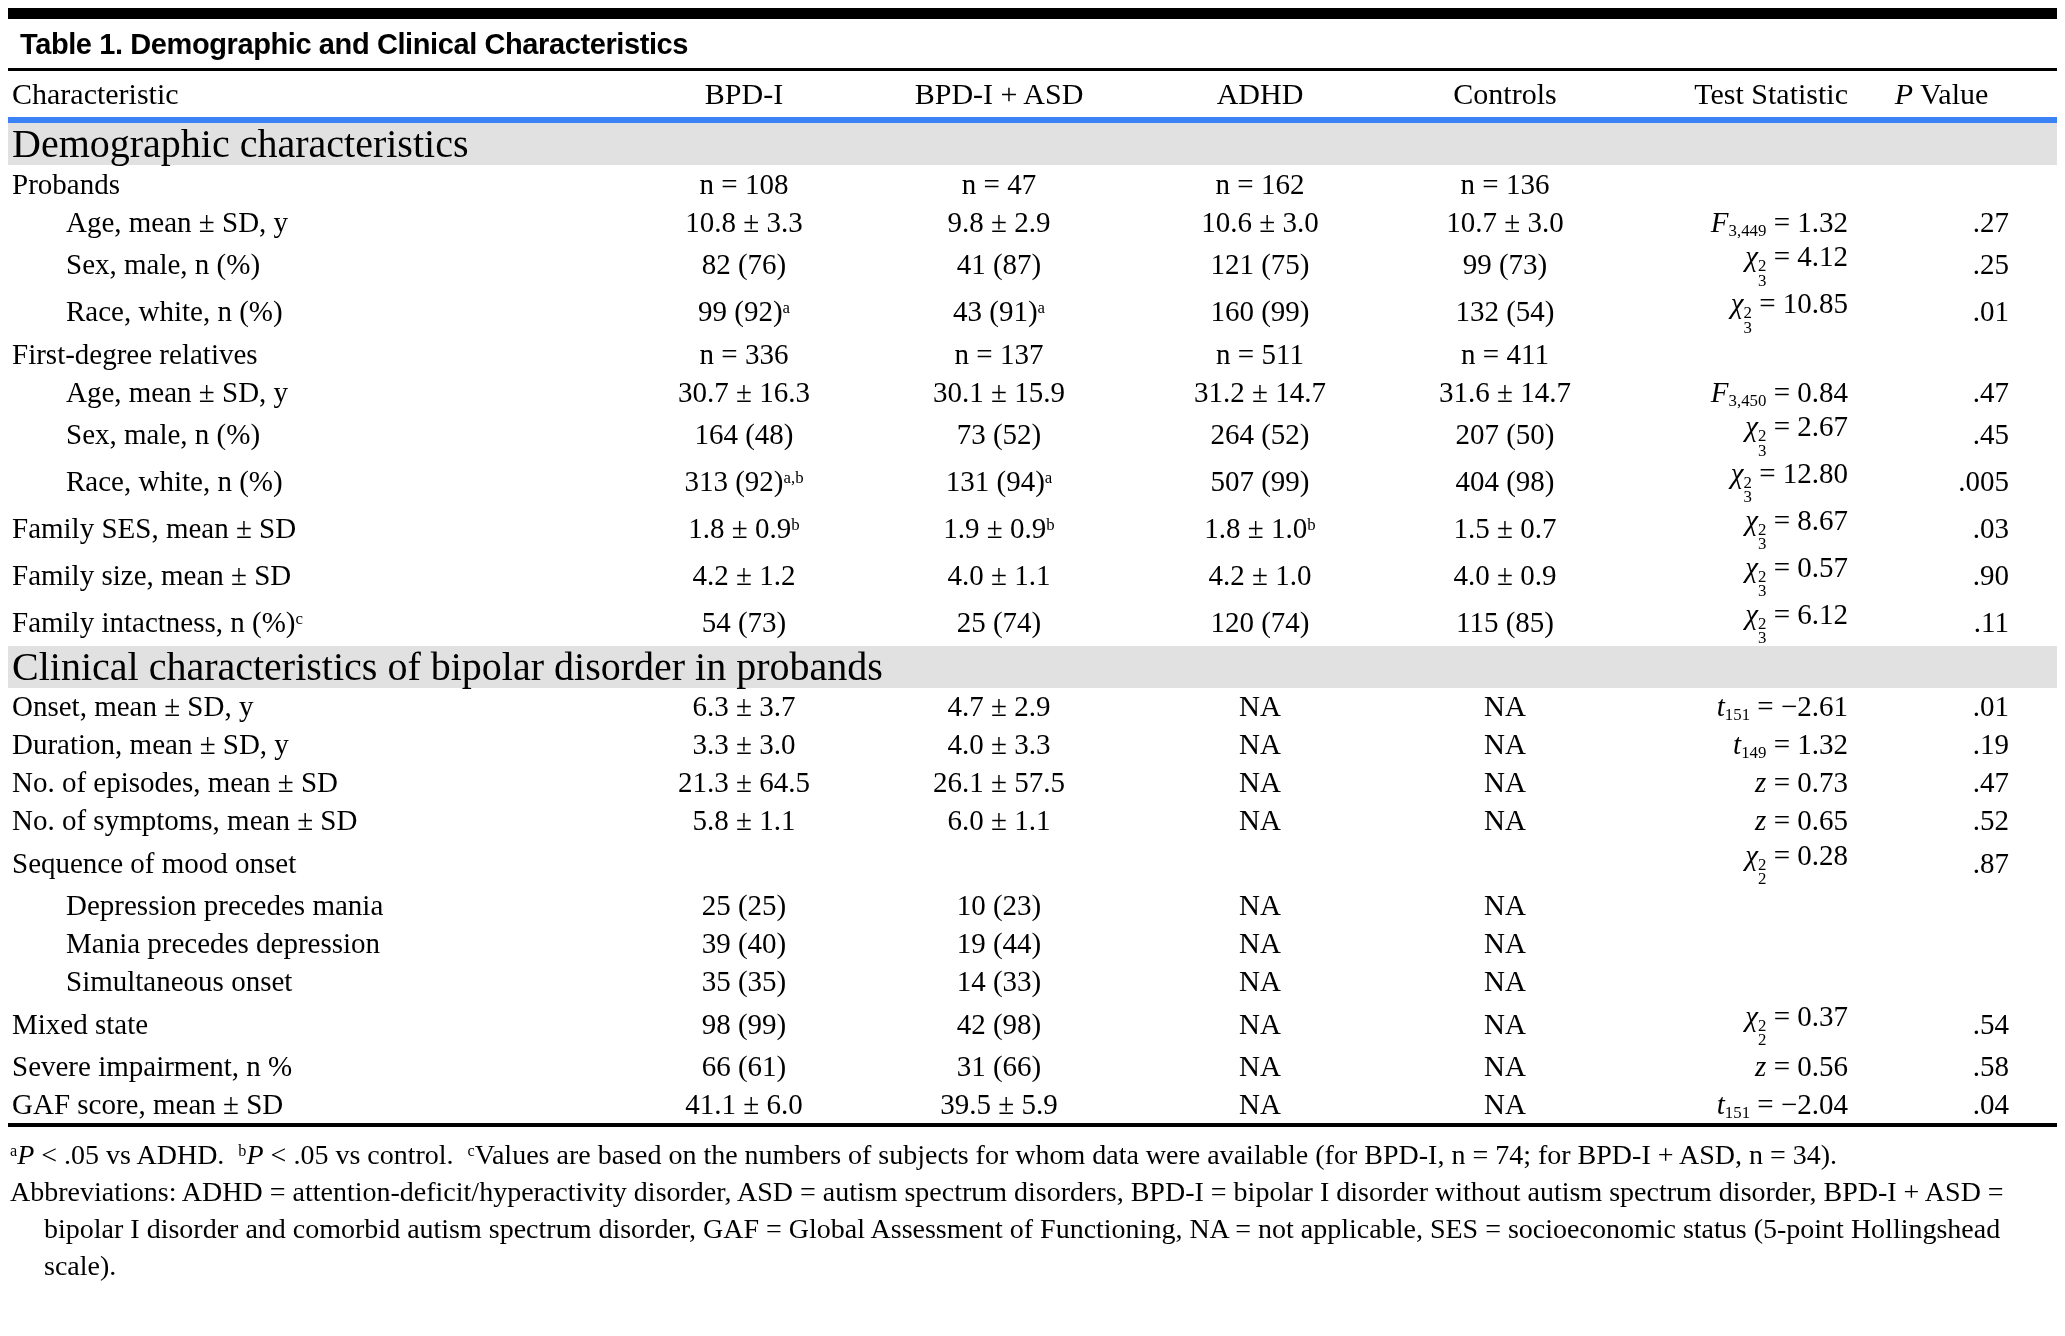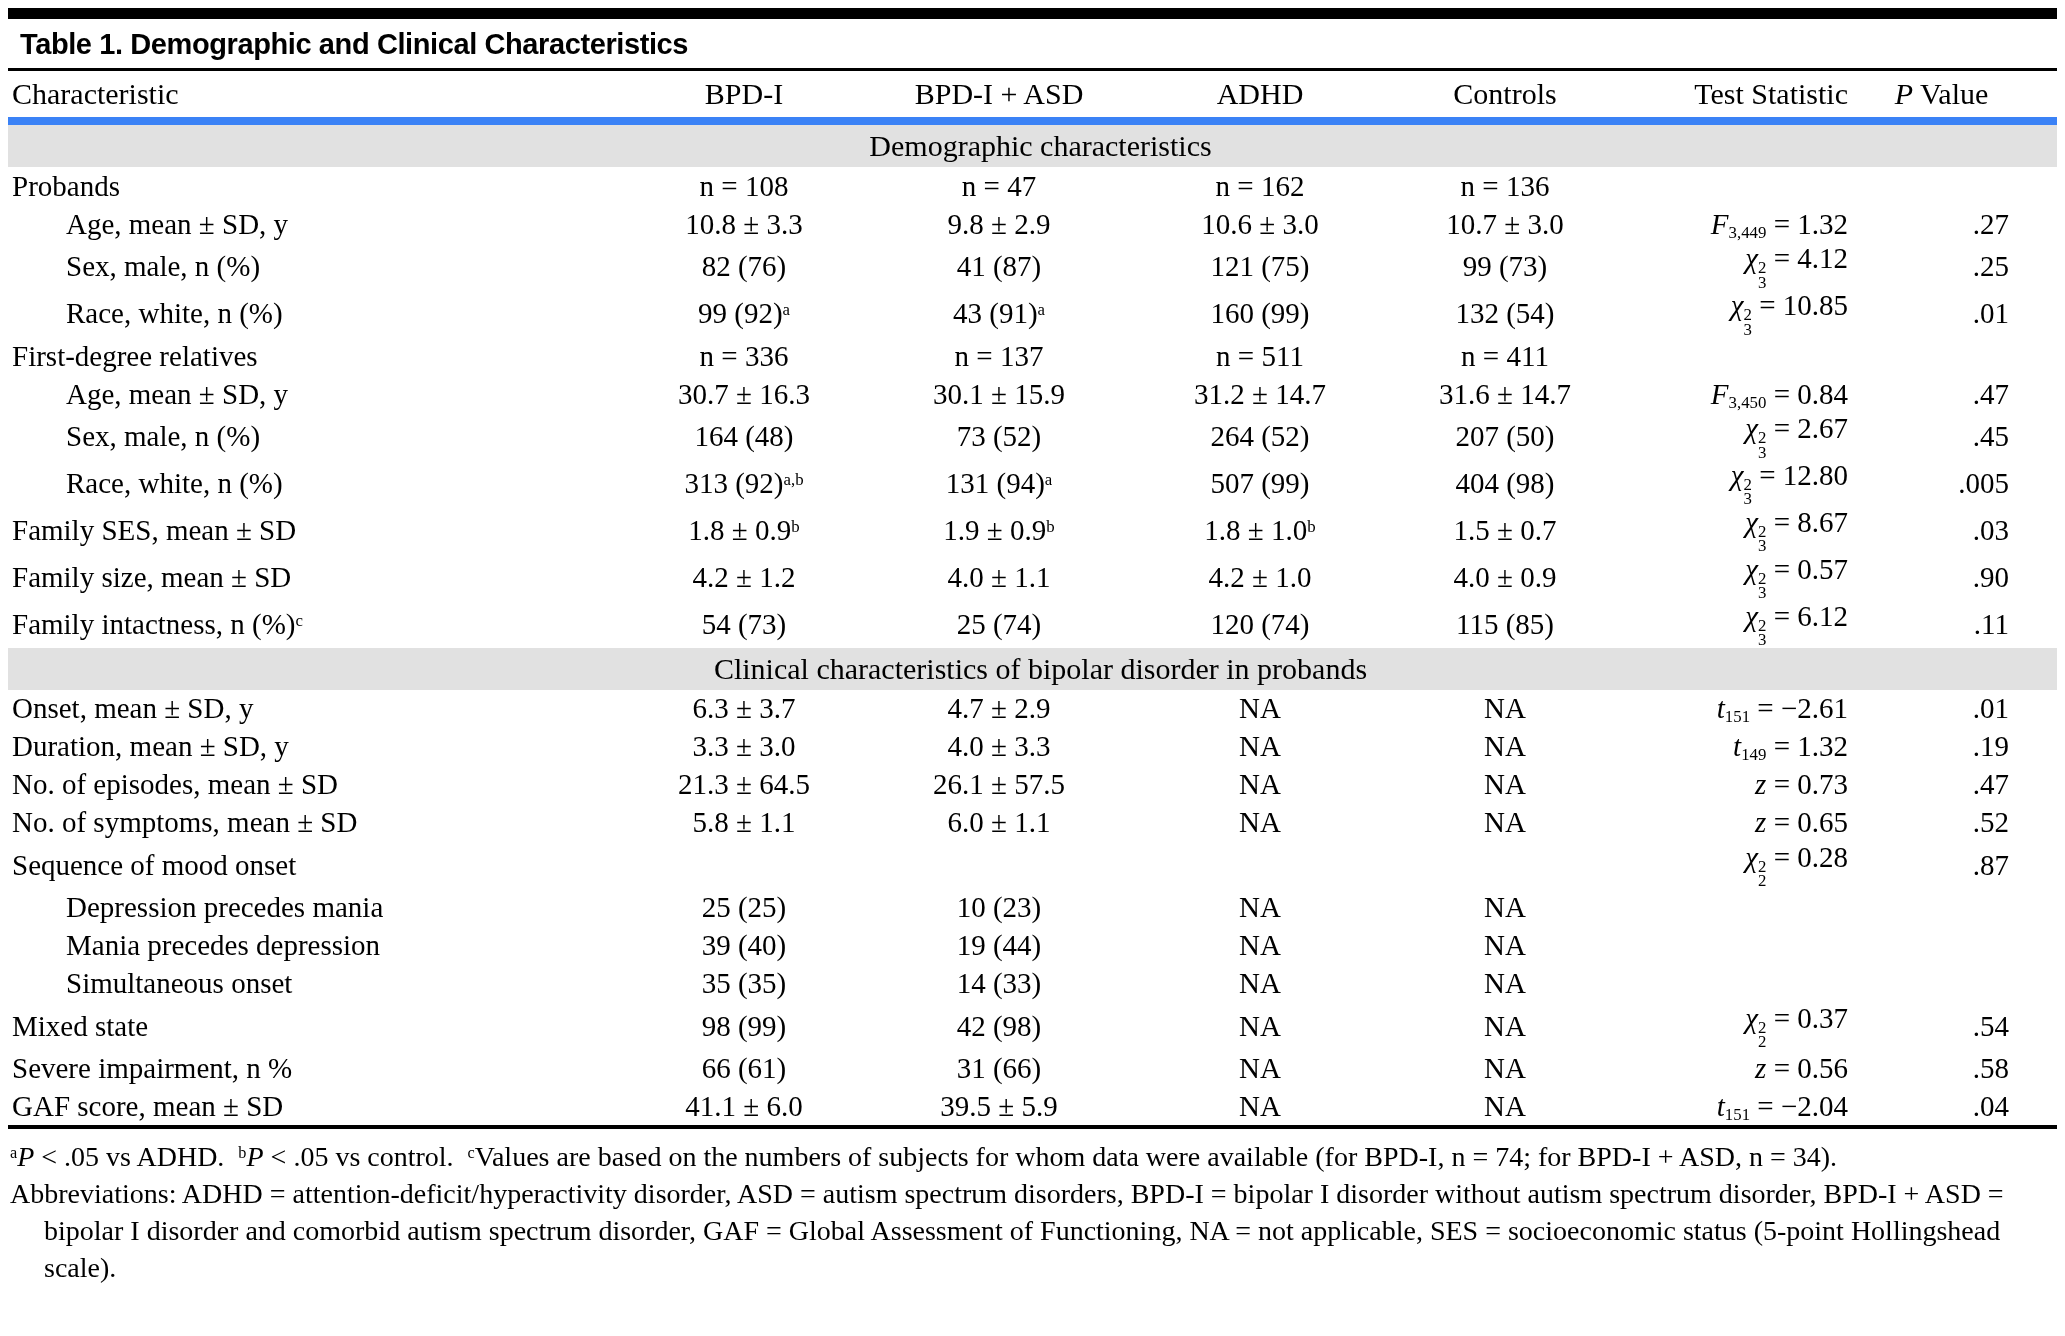--- a/index.html
+++ b/index.html
@@ -27,45 +27,44 @@
   }
   col.c0 { width: 612px; }
   col.c1 { width: 248px; }
   col.c2 { width: 262px; }
   col.c3 { width: 260px; }
   col.c4 { width: 230px; }
   col.c5 { width: 228px; }
   col.c6 { width: 209px; }
   thead th {
     border-top: 3px solid #000;
-    border-bottom: 8px solid #3b82f6;
+    border-bottom: 6px solid #3b82f6;
     font-weight: normal;
     font-size: 30px;
     height: 46px;
     padding: 0;
     vertical-align: middle;
   }
   thead th:first-child { text-align: left; padding-left: 4px; }
   thead th:nth-child(2), thead th:nth-child(3),
   thead th:nth-child(4), thead th:nth-child(5) { text-align: center; }
   thead th:nth-child(6) { text-align: right; }
   thead th:nth-child(7) { text-align: center; padding-right: 22px; }
   tbody td {
     font-size: 29px;
     height: 38px;
     padding: 0;
     vertical-align: middle;
     line-height: 1.05;
   }
   tr.section td {
     background: #e1e1e1;
-    font-size: 30px;
+    font-size: 40px;
     height: 42px;
-    padding-left: 16px;
-    text-align: center;
+    padding-left: 4px;
   }
   td.lbl { text-align: left; padding-left: 4px; }
   td.lbl.ind { padding-left: 58px; }
   td.val { text-align: center; }
   td.stat { text-align: right; }
   td.pv { text-align: right; padding-right: 48px; }
   sup { font-size: 0.58em; line-height: 0; vertical-align: 0.5em; }
   sub { font-size: 0.58em; line-height: 0; vertical-align: -0.25em; }
   em { font-style: italic; }
   .ss {

